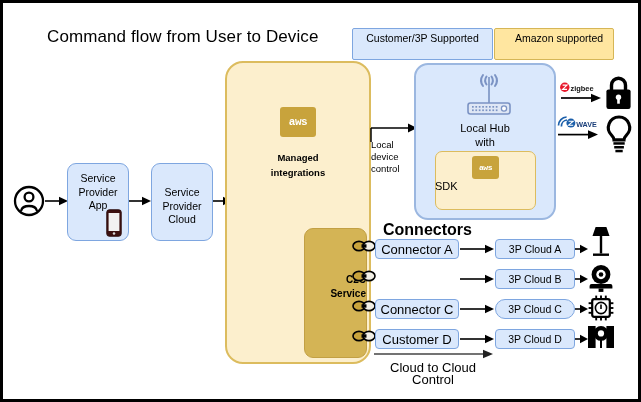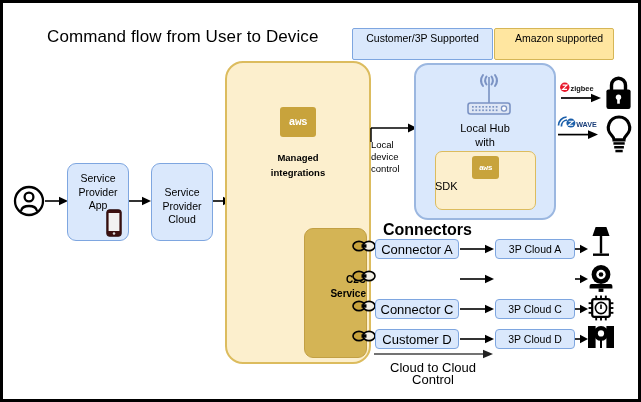--- a/index.html
+++ b/index.html
@@ -367,20 +367,21 @@
       <ellipse cx="17" cy="7" rx="6" ry="4.6" fill="#f2efe6" stroke="#000" stroke-width="1.6"></ellipse>
       <rect x="9.5" y="5.3" width="5" height="3.4" fill="#000"></rect>
     </svg>
   </div>
   <div class="abs" style="left:457px;top:270px;">
     <svg width="36" height="12" viewBox="0 0 36 12">
       <line x1="0" y1="6" x2="27" y2="6" stroke="#000" stroke-width="1.6"></line>
       <polygon points="25,1.8 34,6 25,10.2" fill="#000"></polygon>
     </svg>
   </div>
+  <div class="abs bluebox-sq cloud-box" style="top:266px;">3P Cloud B</div>
   <div class="abs" style="left:572px;top:270px;">
     <svg width="14" height="12" viewBox="0 0 14 12">
       <line x1="0" y1="6" x2="7" y2="6" stroke="#000" stroke-width="1.6"></line>
       <polygon points="5,1.8 13,6 5,10.2" fill="#000"></polygon>
     </svg>
   </div>
   <div class="abs device-icon" style="top:260px;">
     <svg width="28" height="30" viewBox="0 0 28 30">
       <circle cx="14" cy="11.5" r="9.4" fill="#000"></circle>
       <circle cx="14" cy="11.5" r="4.7" fill="#fff"></circle>
@@ -397,21 +398,21 @@
       <rect x="9.5" y="5.3" width="5" height="3.4" fill="#000"></rect>
     </svg>
   </div>
   <div class="abs bluebox-sq conn-box" style="top:296px;">Connector C</div>
   <div class="abs" style="left:457px;top:300px;">
     <svg width="36" height="12" viewBox="0 0 36 12">
       <line x1="0" y1="6" x2="27" y2="6" stroke="#000" stroke-width="1.6"></line>
       <polygon points="25,1.8 34,6 25,10.2" fill="#000"></polygon>
     </svg>
   </div>
-  <div class="abs bluebox-sq cloud-box" style="top:296px;">3P Cloud C</div>
+  <div class="abs bluebox-sq cloud-box" style="top:296px;border-radius:10px;">3P Cloud C</div>
   <div class="abs" style="left:572px;top:300px;">
     <svg width="14" height="12" viewBox="0 0 14 12">
       <line x1="0" y1="6" x2="7" y2="6" stroke="#000" stroke-width="1.6"></line>
       <polygon points="5,1.8 13,6 5,10.2" fill="#000"></polygon>
     </svg>
   </div>
   <div class="abs device-icon" style="top:291px;">
     <svg width="28" height="28" viewBox="0 0 28 28">
       <rect x="5.2" y="5.2" width="17.6" height="17.6" rx="2" fill="none" stroke="#000" stroke-width="2.2"></rect>
       <circle cx="14" cy="14" r="5.6" fill="none" stroke="#000" stroke-width="1.6"></circle>

